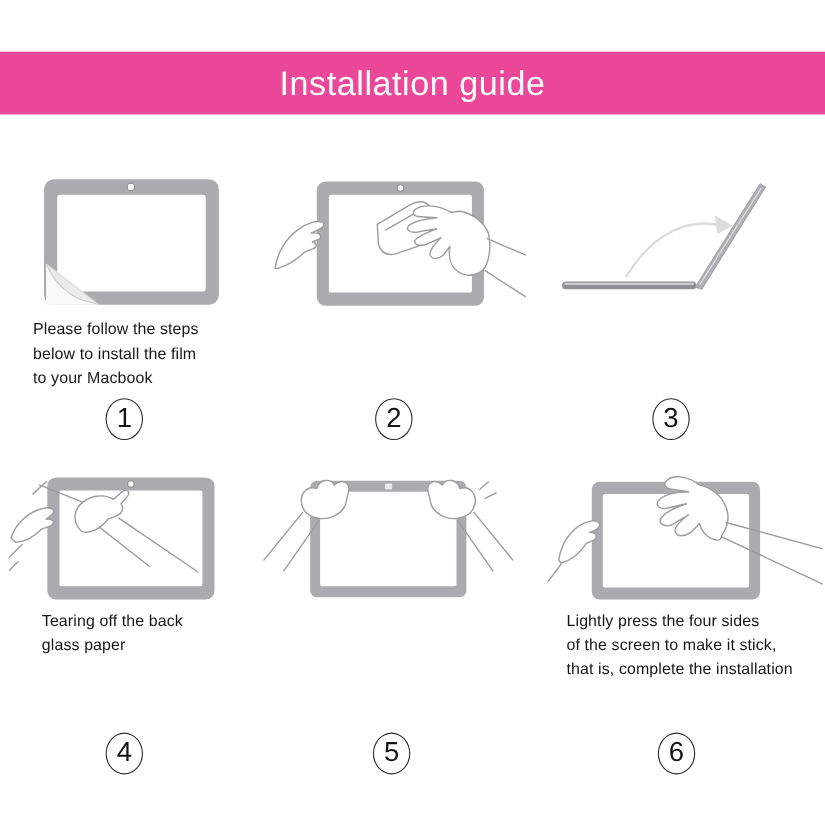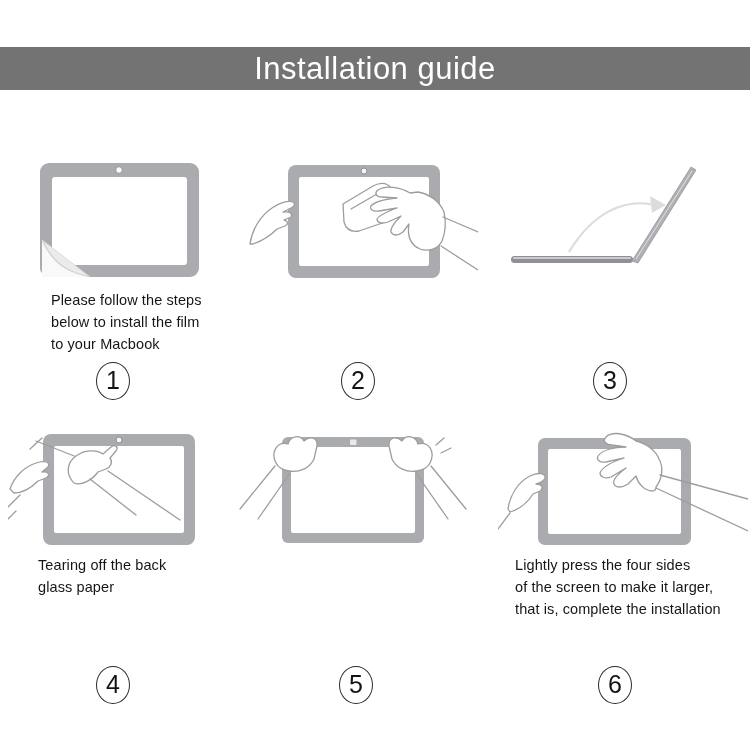--- a/index.html
+++ b/index.html
@@ -1,21 +1,21 @@
 <!DOCTYPE html>
 <html><head>
 <meta charset="utf-8">
 <style>
   html,body{margin:0;padding:0;background:#ffffff;}
   #stage{
     position:relative;width:750px;height:750px;background:#ffffff;overflow:hidden;
     font-family:"Liberation Sans", sans-serif;color:#151515;
   }
   .banner{
-    position:absolute;left:0;top:47px;width:750px;height:43px;background:#737373;
+    position:absolute;left:0;top:47px;width:750px;height:57px;background:#ec4899;
     display:flex;align-items:center;justify-content:center;
   }
   .banner-title{
     color:#ffffff;font-size:31px;font-weight:400;letter-spacing:0.5px;
   }
   .cap{
     position:absolute;font-size:14.5px;line-height:22px;color:#161616;
     white-space:pre-line;letter-spacing:0.1px;
   }
   .num{
@@ -100,31 +100,31 @@
     <rect x="40" y="13" width="153" height="107" rx="7" fill="#a9abae"></rect>
     <rect x="50" y="24" width="133" height="85" rx="2" fill="#ffffff"></rect>
     <rect x="113" y="16" width="6" height="5" rx="1" fill="#e9e9e9"></rect>
     <path class="lineart" d="M10,84 C12,70 20,57 32,51 C40,47 48,48 47,53 C46,56 42,58 38,59 C44,59 46,63 42,66 L35,69 C30,77 22,84 12,87 Z"></path>
     <path class="armline" d="M0,104 L12,88"></path>
     <path class="lineart" d="M158,62 C164,54 166,43 161,34 C158,26 148,18 138,16 C128,8 114,6 108,12 C104,16 108,20 114,20 L128,22 C116,22 104,25 100,31 C98,35 102,38 108,37 L126,33 C114,37 104,42 102,48 C102,52 107,54 113,52 L128,43 C120,49 114,55 116,59 C118,63 124,63 130,59 L138,51 C140,59 146,65 154,66 C157,66 158,64 158,62 Z"></path>
     <path class="armline" d="M162,50 L250,74"></path>
     <path class="armline" d="M158,63 L250,106"></path>
   </svg>
 
-  <div class="cap" style="left:51px;top:289px;width:205px">Please follow the steps
+  <div class="cap" style="left:30px;top:289px;width:205px">Please follow the steps
 below to install the film
 to your Macbook</div>
 
   <div class="num" style="left:96px;top:362px">1</div>
   <div class="num" style="left:341px;top:362px">2</div>
   <div class="num" style="left:593px;top:362px">3</div>
 
   <div class="cap" style="left:38px;top:554px;width:210px">Tearing off the back
 glass paper</div>
   <div class="cap" style="left:515px;top:554px;width:228px">Lightly press the four sides
-of the screen to make it larger,
+of the screen to make it stick,
 that is, complete the installation</div>
 
   <div class="num" style="left:96px;top:666px">4</div>
   <div class="num" style="left:339px;top:666px">5</div>
   <div class="num" style="left:598px;top:666px">6</div>
 
 </div>
 
 </body></html>

